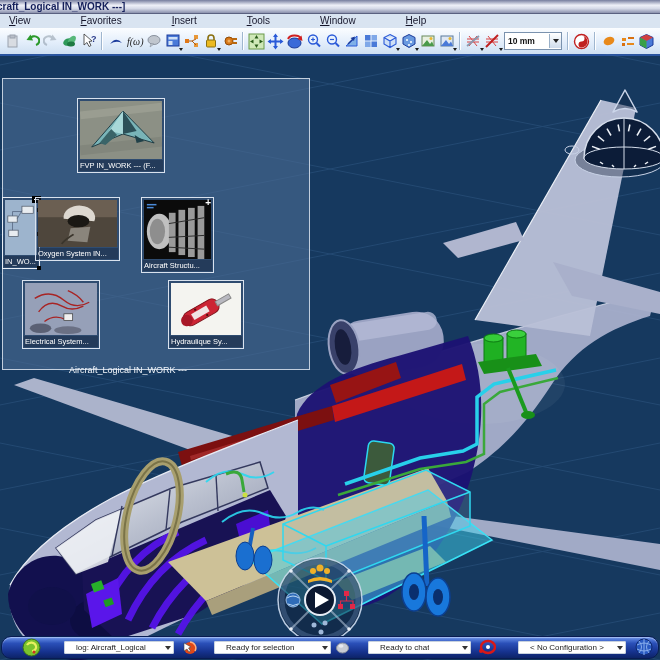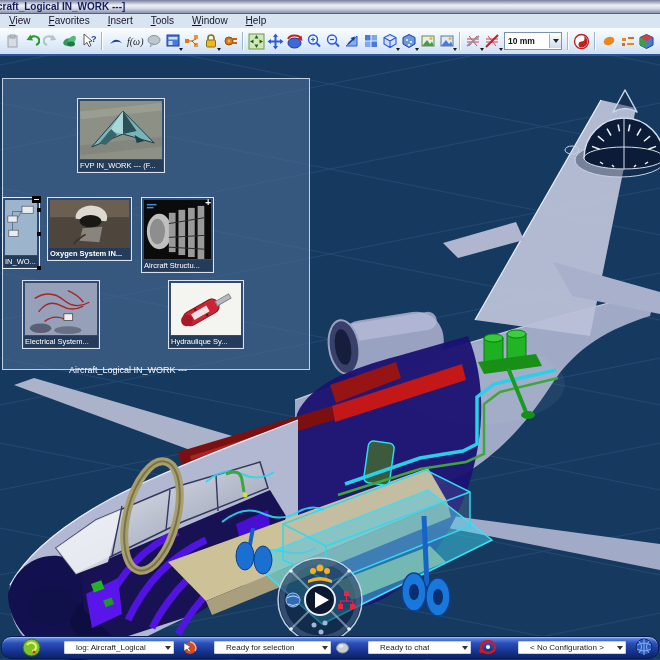--- a/index.html
+++ b/index.html
@@ -8,21 +8,21 @@
 
   
   .titlebar{position:absolute;top:0;left:0;right:0;height:13px;
     background:linear-gradient(180deg,#767d9e 0%,#eef0f8 40%,#d6dae8 65%,#8a90ac 100%);
     border-bottom:1px solid #5a6180;overflow:hidden;}
   .title-text{display:block;font-size:10px;font-weight:bold;color:#141f5a;line-height:13px;
     margin-left:-3px;white-space:nowrap;letter-spacing:0px;}
 
   
   .menubar{position:absolute;top:14px;left:0;right:0;height:14px;background:#d9e4f1;
-    border-bottom:1px solid #bccadd;display:flex;align-items:center;font-size:10px;color:#15152a;}
+    border-bottom:1px solid #bccadd;display:flex;align-items:center;font-size:10px;color:#15152a;gap:32px;}
   .menu-item{display:inline-block;padding:0 9px;line-height:14px;cursor:default;}
   .menu-item::first-letter{text-decoration:underline;}
 
   
   .toolbar{position:absolute;top:28px;left:0;right:0;height:26px;
     background:linear-gradient(180deg,#fbfdff 0%,#e3eefb 55%,#cfe0f2 100%);
     border-bottom:2px solid #2a55a0;display:flex;align-items:center;padding-left:3px;}
   .tb-icon{width:18px;height:18px;margin:0 0.5px;position:relative;display:flex;
     align-items:center;justify-content:center;flex:0 0 auto;border-radius:2px;}
   .tb-icon svg{display:block;}
@@ -538,21 +538,21 @@
         </svg>
         <span class="lbl">IN_WO...</span>
         <span class="collapse-box">
             <i></i>
           </span>
         <span class="handle" style="right:-2px;top:34px;"></span>
         <span class="handle" style="right:-2px;bottom:-2px;"></span>
         <span class="handle" style="right:-2px;top:10px;"></span>
       </div>
 
-      <div class="tile" style="left:44px;top:118px;width:85px;height:64px;font-weight:bold;">
+      <div class="tile" style="left:32px;top:118px;width:85px;height:64px;">
         <svg class="thumb" viewBox="0 0 80 60" preserveAspectRatio="none">
           <rect width="80" height="60" fill="#4e463c"></rect>
           <rect width="80" height="22" fill="#6b5f52"></rect>
           <path d="M26,24 a16,15 0 1 1 31,3 Z" fill="#ddd8d0"></path>
           <ellipse cx="41" cy="27" rx="11" ry="8" fill="#1a1814"></ellipse>
           <polygon points="33,36 53,34 50,54 30,52" fill="#8a857c"></polygon>
           <path d="M36,44 q-8,6 -12,12" stroke="#3a352c" stroke-width="2" fill="none"></path>
         </svg>
         <span class="lbl">Oxygen System IN...</span>
       </div>

